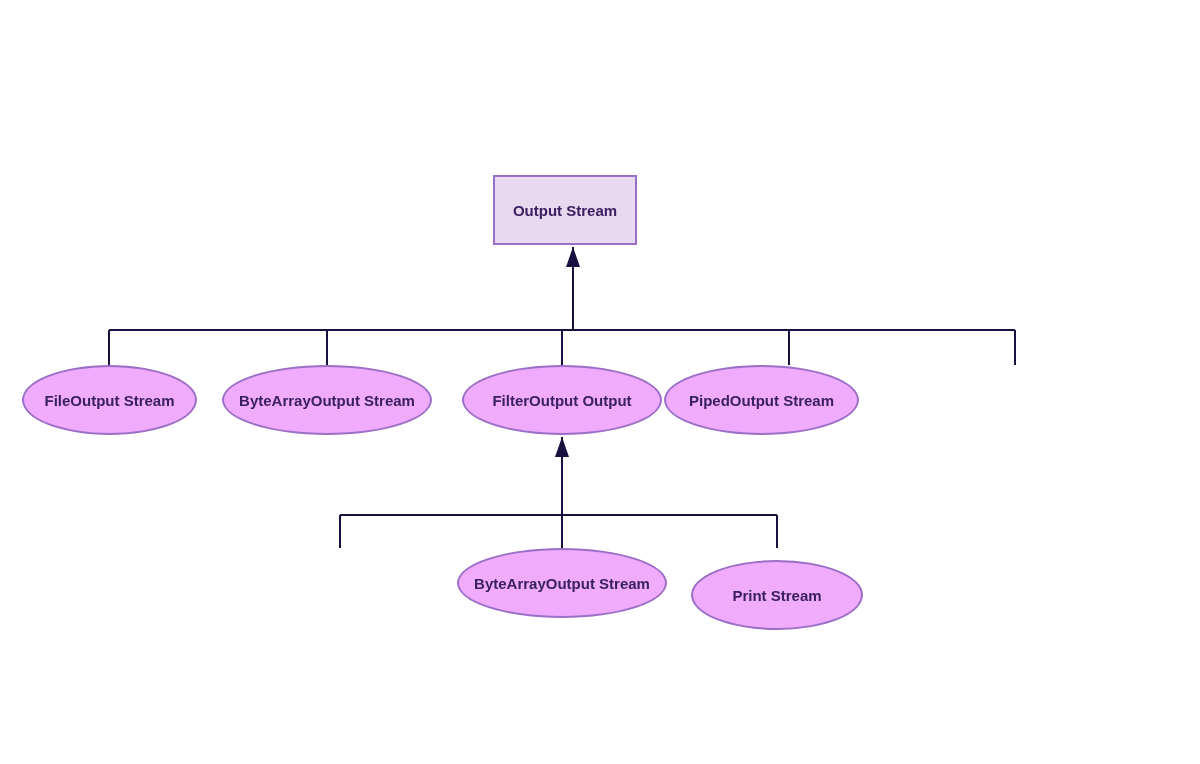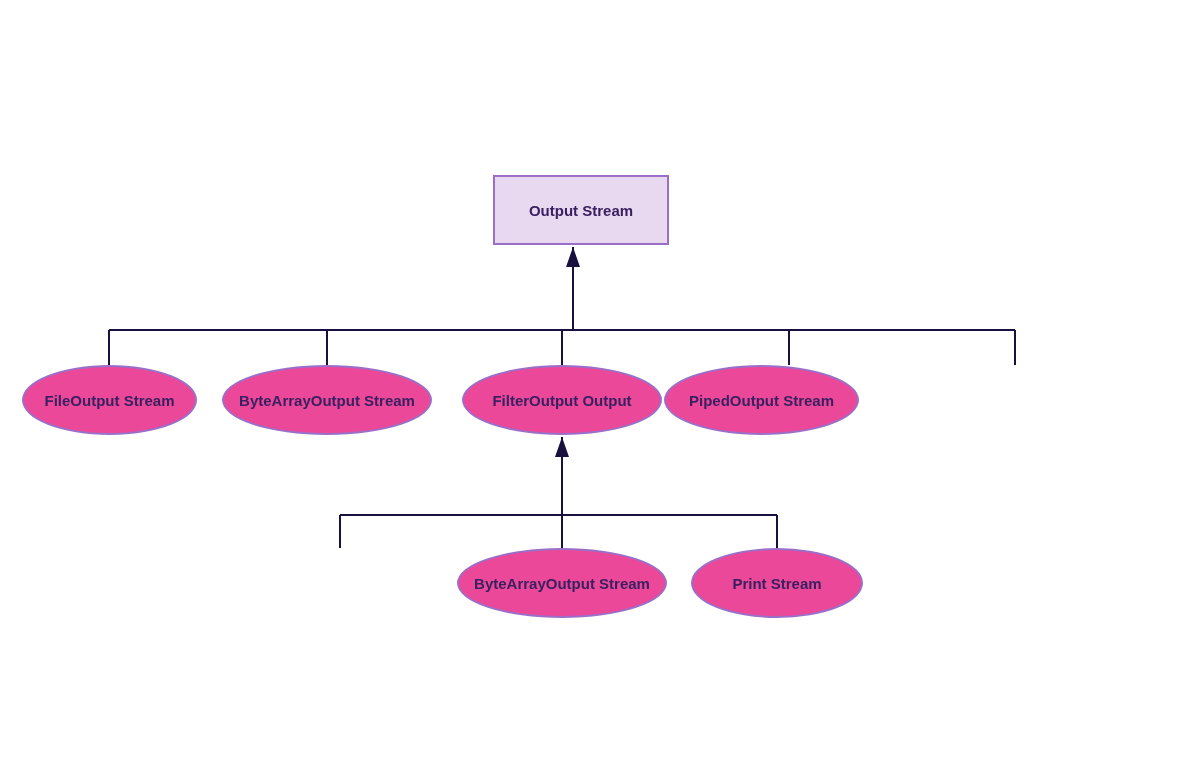--- a/index.html
+++ b/index.html
@@ -32,21 +32,21 @@
       font-weight: bold;
       color: #3a2060;
     }
     .node-rect {
       border: 2px solid #9b6fc7;
       background: #e8d8f0;
     }
     .node-ellipse {
       border-radius: 50%;
       border: 2px solid #9b6fc7;
-      background: #ec4899;
+      background: #f0abfc;
       text-align: right;
     }
   </style>
 </head>
 <body>
 
 <div class="diagram-container">
   <svg class="connections">
 
     <defs>
@@ -73,21 +73,21 @@
 
     <line x1="340" y1="515" x2="777" y2="515" stroke="#1a1040" stroke-width="2"></line>
 
     <line x1="340" y1="515" x2="340" y2="548" stroke="#1a1040" stroke-width="2"></line>
 
     <line x1="562" y1="515" x2="562" y2="548" stroke="#1a1040" stroke-width="2"></line>
 
     <line x1="777" y1="515" x2="777" y2="548" stroke="#1a1040" stroke-width="2"></line>
   </svg>
 
-  <div class="node node-rect" style="left:493px; top:175px; width:176px; height:70px;">
+  <div class="node node-rect" style="left:493px; top:175px; width:144px; height:70px;">
     <span>Output Stream</span>
   </div>
 
   <div class="node node-ellipse" style="left:22px; top:365px; width:175px; height:70px;">
     <span>FileOutput Stream</span>
   </div>
 
   <div class="node node-ellipse" style="left:222px; top:365px; width:210px; height:70px;">
     <span>ByteArrayOutput Stream</span>
   </div>
@@ -99,16 +99,16 @@
   <div class="node node-ellipse" style="left:664px; top:365px; width:195px; height:70px;">
     <span>PipedOutput Stream</span>
   </div>
 
 
 
   <div class="node node-ellipse" style="left:457px; top:548px; width:210px; height:70px;">
     <span>ByteArrayOutput Stream</span>
   </div>
 
-  <div class="node node-ellipse" style="left:691px; top:548px; width:172px; height:70px;">
+  <div class="node node-ellipse" style="left:691px; top:560px; width:172px; height:70px;">
     <span>Print Stream</span>
   </div>
 </div>
 
 </body></html>

